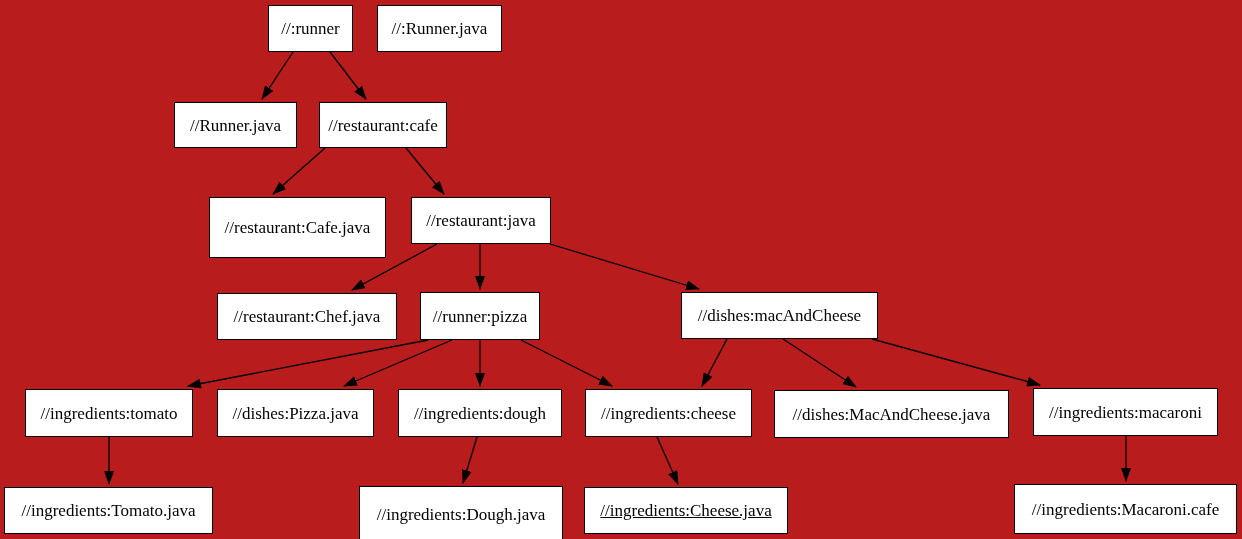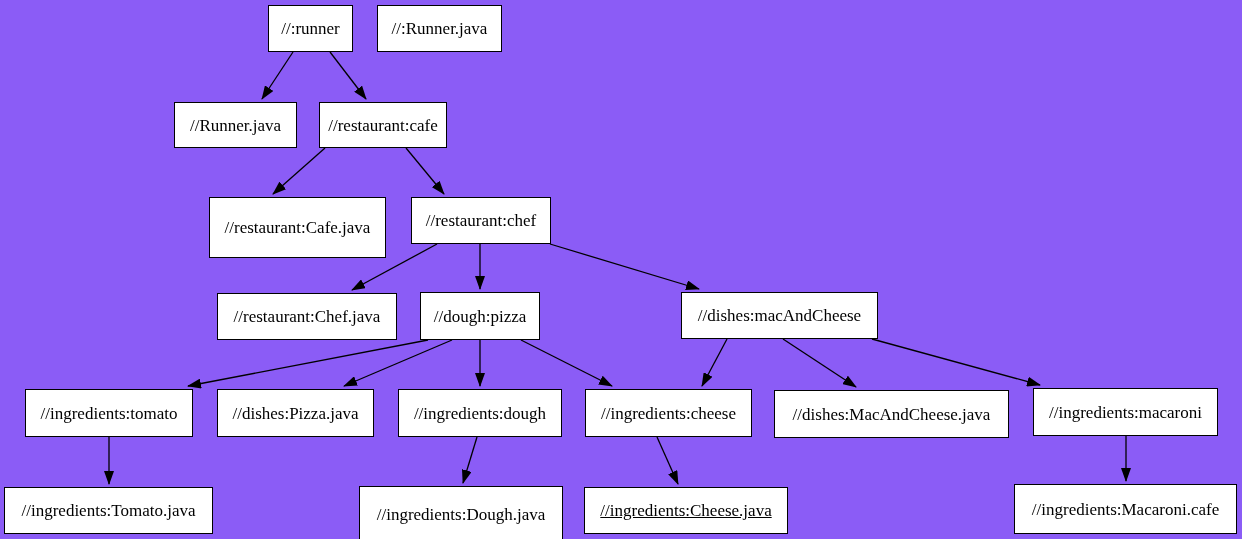--- a/index.html
+++ b/index.html
@@ -5,21 +5,21 @@
   html, body {
     margin: 0;
     padding: 0;
     background: #ffffff;
     font-family: "Liberation Serif", "DejaVu Serif", serif;
   }
   .canvas {
     position: relative;
     width: 1242px;
     height: 539px;
-    background: #8b5cf6;
+    background: #b91c1c;
     overflow: hidden;
   }
   .edges-layer {
     position: absolute;
     left: 0;
     top: 0;
     width: 1242px;
     height: 539px;
   }
   .edges-layer line {
@@ -84,27 +84,27 @@
       <div class="graph-node" style="left: 174px; top: 102px; width: 123px; height: 46px;">
     <span class="node-label">//Runner.java</span>
   </div>
       <div class="graph-node" style="left: 319px; top: 102px; width: 128px; height: 46px;">
     <span class="node-label">//restaurant:cafe</span>
   </div>
       <div class="graph-node" style="left: 209px; top: 197px; width: 177px; height: 61px;">
     <span class="node-label">//restaurant:Cafe.java</span>
   </div>
       <div class="graph-node" style="left: 411px; top: 197px; width: 140px; height: 47px;">
-    <span class="node-label">//restaurant:chef</span>
+    <span class="node-label">//restaurant:java</span>
   </div>
       <div class="graph-node" style="left: 217px; top: 293px; width: 180px; height: 47px; text-align: center;">
     <span class="node-label">//restaurant:Chef.java</span>
   </div>
       <div class="graph-node" style="left: 420px; top: 292px; width: 120px; height: 48px;">
-    <span class="node-label">//dough:pizza</span>
+    <span class="node-label">//runner:pizza</span>
   </div>
       <div class="graph-node" style="left: 681px; top: 292px; width: 197px; height: 47px;">
     <span class="node-label">//dishes:macAndCheese</span>
   </div>
       <div class="graph-node" style="left: 25px; top: 389px; width: 168px; height: 48px;">
     <span class="node-label">//ingredients:tomato</span>
   </div>
       <div class="graph-node" style="left: 217px; top: 389px; width: 157px; height: 48px;">
     <span class="node-label">//dishes:Pizza.java</span>
   </div>

